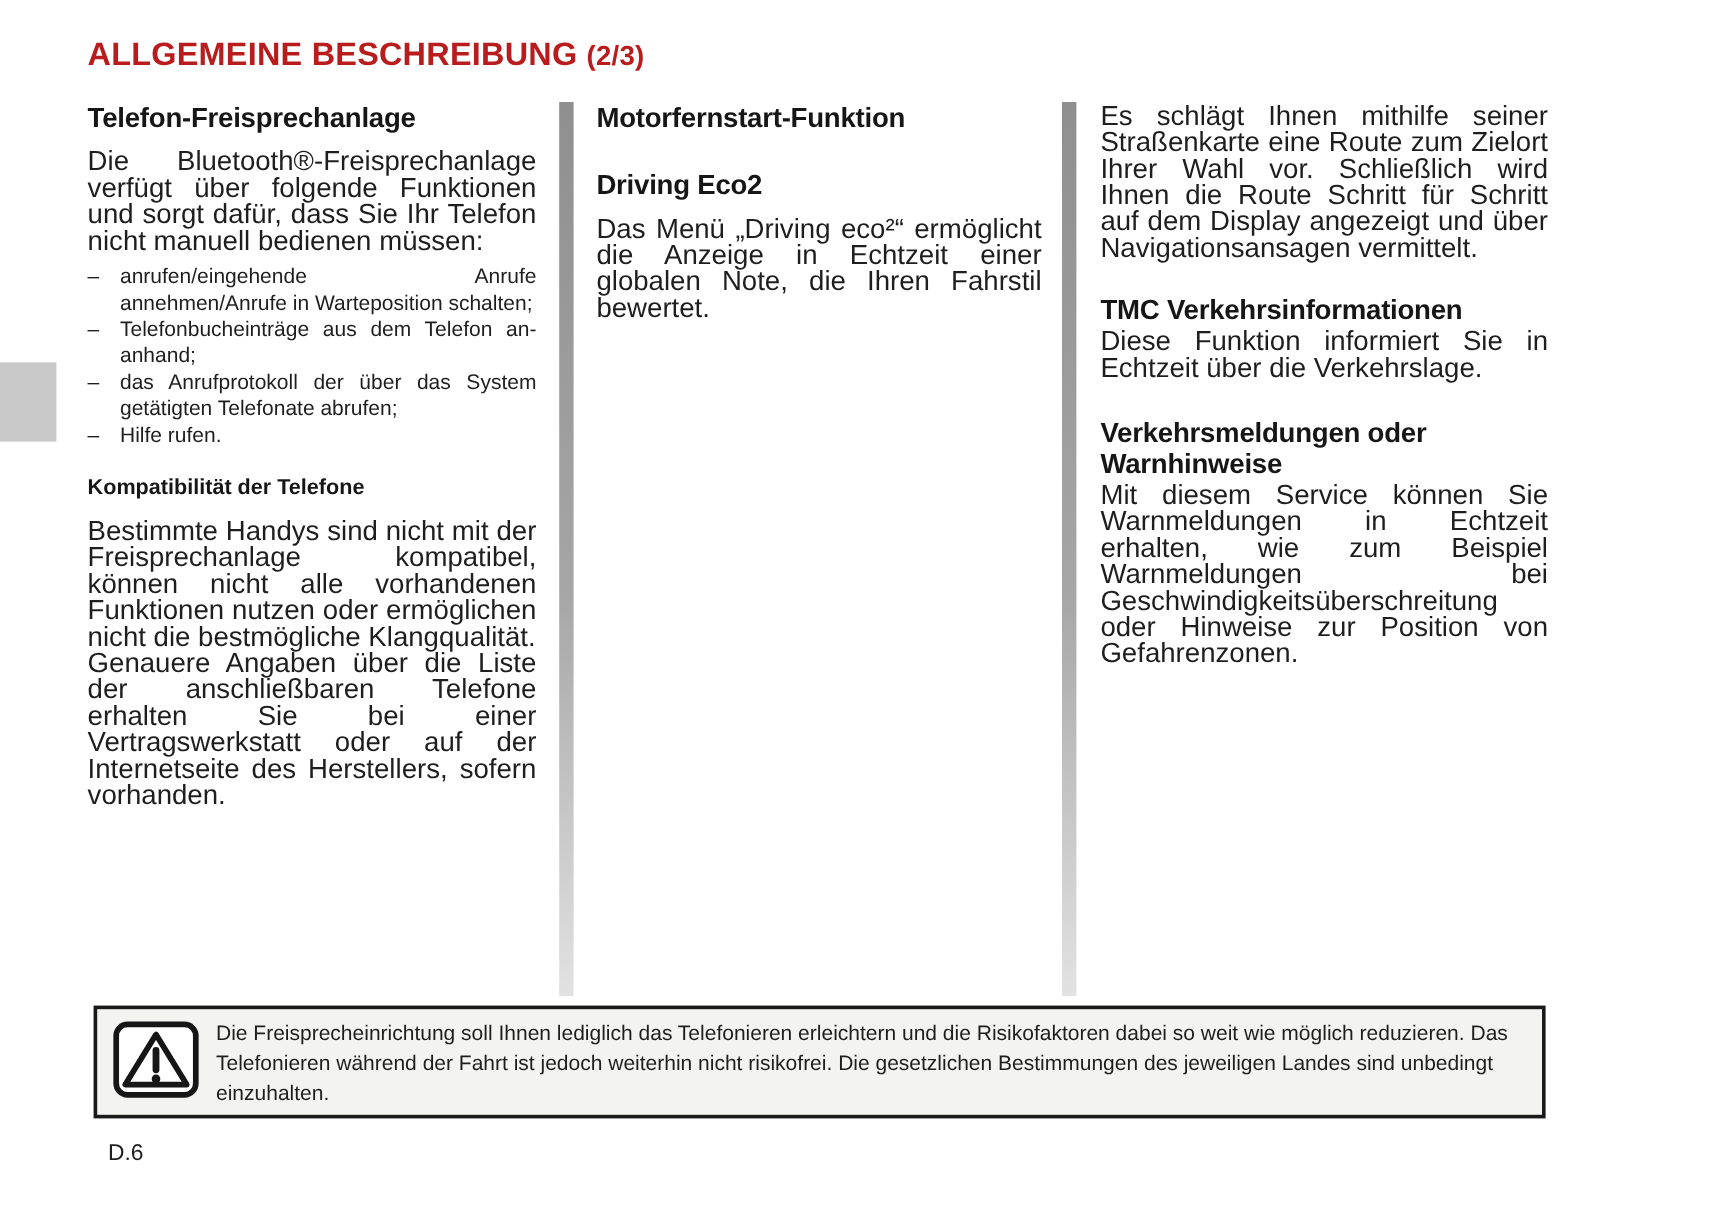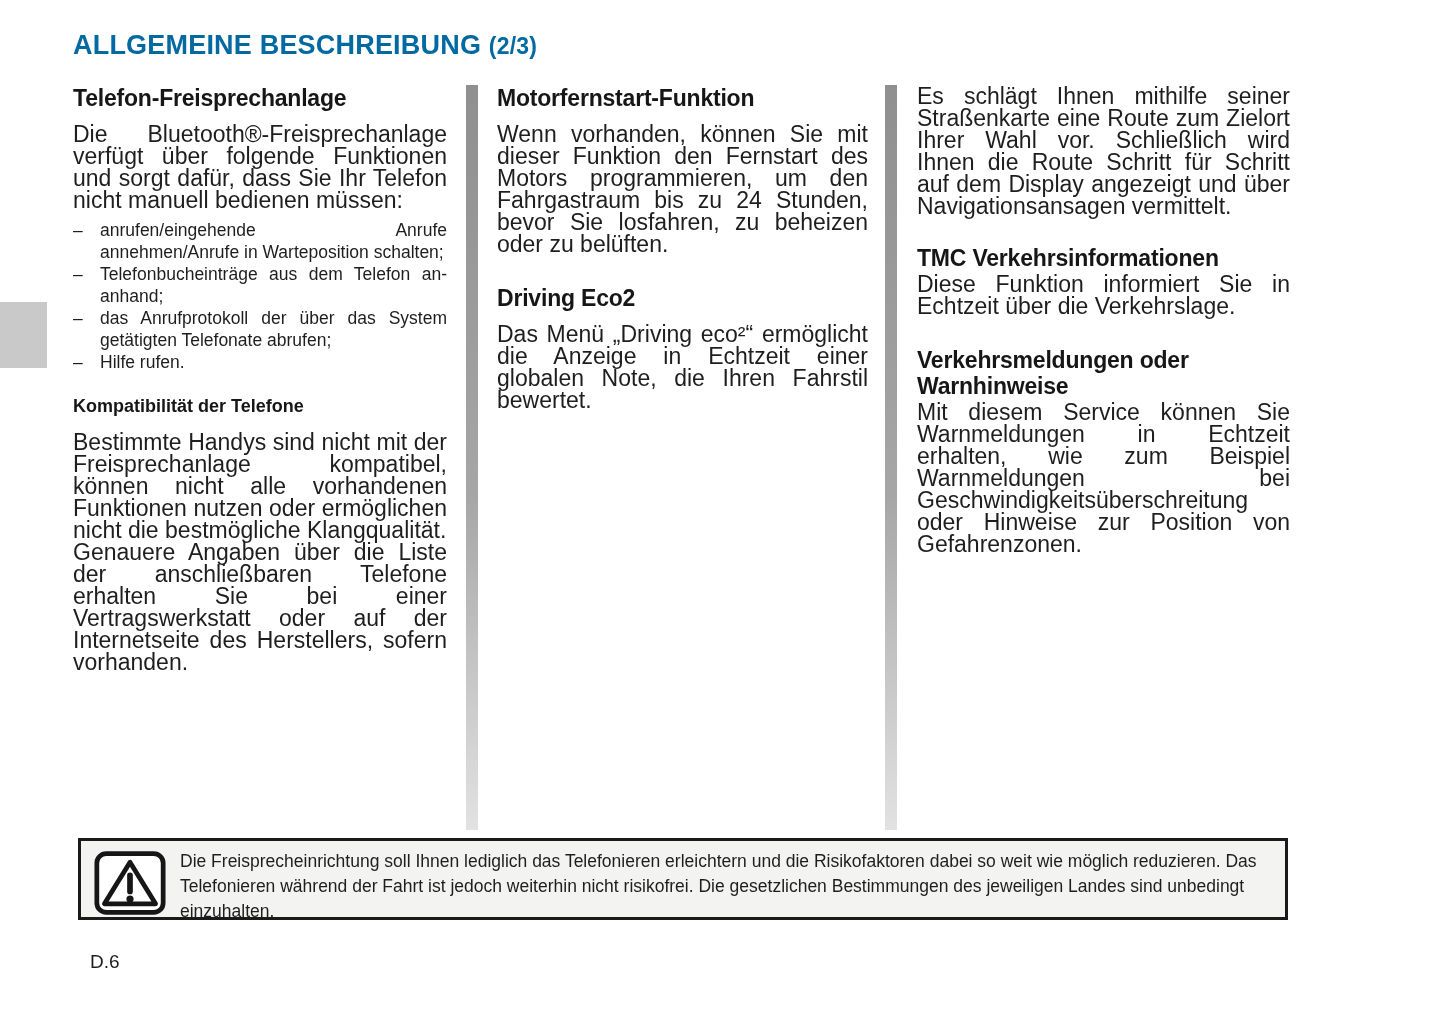--- a/index.html
+++ b/index.html
@@ -3,21 +3,21 @@
 <meta charset="utf-8">
 <style>
   html,body{margin:0;padding:0;}
   body{
     width:1445px;height:1026px;background:#ffffff;position:relative;
     font-family:"Liberation Sans","DejaVu Sans",sans-serif;color:#1e1e1e;
     overflow:hidden;
   }
   .page-title{
     position:absolute;left:73px;top:30px;margin:0;
-    font-size:27px;font-weight:bold;color:#0369a1;letter-spacing:.2px;white-space:nowrap;
+    font-size:27px;font-weight:bold;color:#b91c1c;letter-spacing:.2px;white-space:nowrap;
   }
   .page-title .suffix{font-size:23px;font-weight:bold;}
   .side-tab{
     position:absolute;left:0;top:302px;width:47px;height:66px;background:#c9c9c9;
   }
   .col{position:absolute;top:85px;}
   .col-1{left:73px;width:374px;}
   .col-2{left:497px;width:371px;}
   .col-3{left:917px;width:373px;}
   .divider{
@@ -41,21 +41,21 @@
     font-size:23px;line-height:22px;margin:0;text-align:justify;
     hyphens:manual;-webkit-hyphens:manual;
   }
   ul.dash-list{list-style:none;margin:8px 0 0 0;padding:0;}
   ul.dash-list li{
     display:flex;font-size:17.5px;line-height:22px;margin:0;
   }
   ul.dash-list .marker{flex:none;width:27px;}
   ul.dash-list .item-text{flex:1;text-align:justify;hyphens:manual;-webkit-hyphens:manual;}
   .warning-box{
-    position:absolute;left:78px;top:838px;width:1210px;height:82px;
+    position:absolute;left:78px;top:838px;width:1210px;height:94px;
     border:3px solid #1a1a1a;background:#f3f3f2;box-sizing:border-box;
     display:flex;align-items:flex-start;
   }
   .warning-icon{flex:none;margin:9px 0 0 13px;width:72px;height:66px;}
   .warning-text{
     font-size:17.5px;line-height:25px;margin:8px 18px 0 14px;text-align:left;
     hyphens:manual;-webkit-hyphens:manual;color:#1e1e1e;
   }
   .page-number{
     position:absolute;left:90px;top:951px;font-size:19px;color:#1e1e1e;
@@ -91,21 +91,20 @@
   </ul>
   <h3>Kompatibilität der Telefone</h3>
   <p class="body">Bestimmte Handys sind nicht mit der Frei­sprechanlage kompatibel, können nicht alle vorhandenen Funktionen nutzen oder er­möglichen nicht die bestmögliche Klangqua­lität.</p>
   <p class="body">Genauere Angaben über die Liste der an­schließbaren Telefone erhalten Sie bei einer Vertragswerkstatt oder auf der Internetseite des Herstellers, sofern vorhanden.</p>
 </div>
 
 <div class="divider divider-1"></div>
 
 <div class="col col-2">
   <h2>Motorfernstart-Funktion</h2>
-  <p class="body">Wenn vorhanden, können Sie mit dieser Funktion den Fernstart des Motors pro­grammieren, um den Fahrgastraum bis zu 24 Stunden, bevor Sie losfahren, zu behei­zen oder zu belüften.</p>
   <h2 class="gap-lg">Driving Eco2</h2>
   <p class="body">Das Menü „Driving eco²“ ermöglicht die An­zeige in Echtzeit einer globalen Note, die Ihren Fahrstil bewertet.</p>
 </div>
 
 <div class="divider divider-2"></div>
 
 <div class="col col-3">
   <p class="body">Es schlägt Ihnen mithilfe seiner Straßen­karte eine Route zum Zielort Ihrer Wahl vor. Schließlich wird Ihnen die Route Schritt für Schritt auf dem Display angezeigt und über Navigationsansagen vermittelt.</p>
   <h2 class="tight gap-tmc">TMC Verkehrsinformationen</h2>
   <p class="body">Diese Funktion informiert Sie in Echtzeit über die Verkehrslage.</p>

